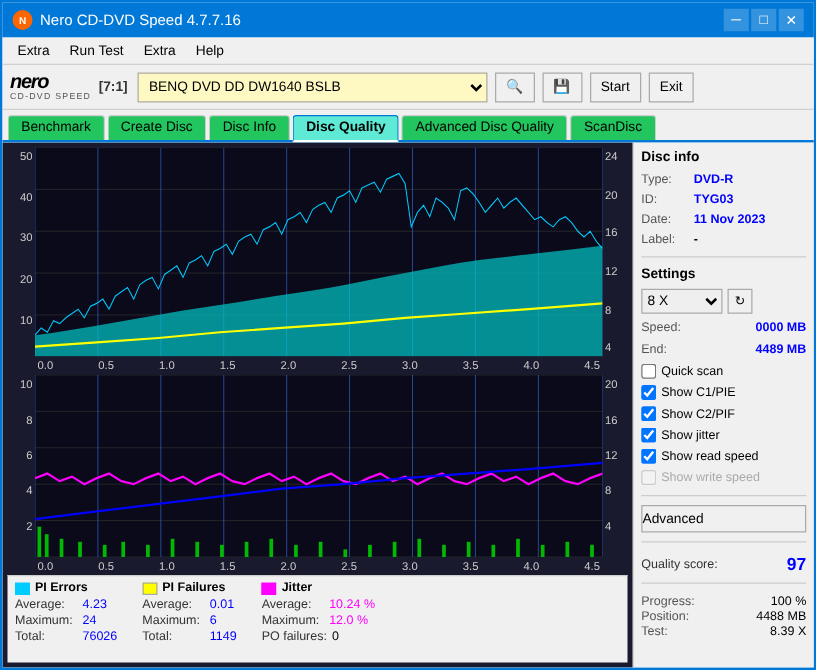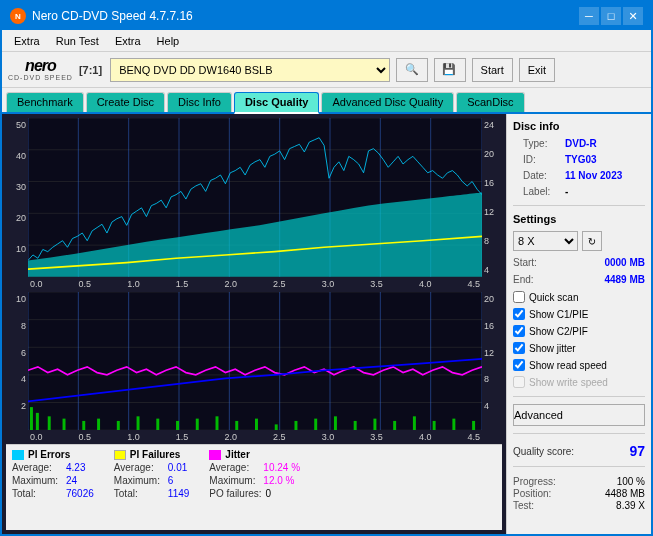--- a/index.html
+++ b/index.html
@@ -115,21 +115,21 @@
       padding: 0 4px;
       padding-top: 4px;
       height: 26px;
     }
     .tab {
       padding: 3px 10px;
       cursor: pointer;
       font-size: 11px;
       border: 1px solid #ccc;
       border-bottom: none;
-      background: #14b8a6;
+      background: #22c55e;
       margin-right: 2px;
       border-radius: 3px 3px 0 0;
     }
     .tab.active {
       background: #5eead4;
       border-color: #0078d7;
       color: #000;
       font-weight: bold;
       border-bottom: 2px solid white;
       margin-bottom: -2px;
@@ -147,21 +147,21 @@
       padding: 4px;
       position: relative;
     }
     .bottom-stats {
       background: #f0f0f0;
       display: flex;
       padding: 4px 6px;
       gap: 20px;
       border-top: 1px solid #ccc;
       font-size: 10px;
-      height: 86px;
+      height: 70px;
       flex-shrink: 0;
     }
     .stat-group {
       display: flex;
       flex-direction: column;
       gap: 2px;
     }
     .stat-label {
       display: flex;
       align-items: center;
@@ -195,21 +195,20 @@
     .section-title {
       font-weight: bold;
       font-size: 11px;
       margin-bottom: 2px;
     }
     .info-row {
       display: flex;
       gap: 4px;
       font-size: 10px;
       margin-bottom: 1px;
-      margin-left: 10px;
     }
     .info-key { color: #555; min-width: 38px; }
     .info-val { color: #0000ff; font-weight: bold; }
     .info-val.black { color: #000; }
     .settings-row {
       display: flex;
       align-items: center;
       gap: 4px;
       margin-bottom: 2px;
     }
@@ -283,21 +282,21 @@
     .prog-val { color: #000; }
     .drive-label {
       font-size: 11px;
       font-weight: bold;
       margin-right: 2px;
       color: #333;
     }
     .nero-logo-wrapper {
       display: flex;
       flex-direction: column;
-      align-items: center;
+      align-items: flex-start;
       line-height: 1;
     }
     .nero-top { font-size: 16px; font-weight: 900; font-style: italic; color: #000; letter-spacing: -1px; }
     .nero-bottom { font-size: 7px; color: #555; letter-spacing: 1px; }
   </style>
 </head>
 <body>
 
 <div class="window">
 
@@ -569,21 +568,21 @@
       </div>
 
       <div class="divider"></div>
 
       <div class="section-title">Settings</div>
       <div class="settings-row">
         <select class="speed-select"><option>MAX</option><option>4 X</option><option selected="">8 X</option><option>16 X</option></select>
         <button class="refresh-btn">↻</button>
       </div>
       <div class="mb-row">
-        <span class="mb-key">Start:</span>
+        <span class="mb-key">Speed:</span>
         <span class="mb-val">0000 MB</span>
       </div>
       <div class="mb-row">
         <span class="mb-key">End:</span>
         <span class="mb-val">4489 MB</span>
       </div>
 
       <div class="checkbox-row">
         <input type="checkbox" style="">
         <span>Quick scan</span>

